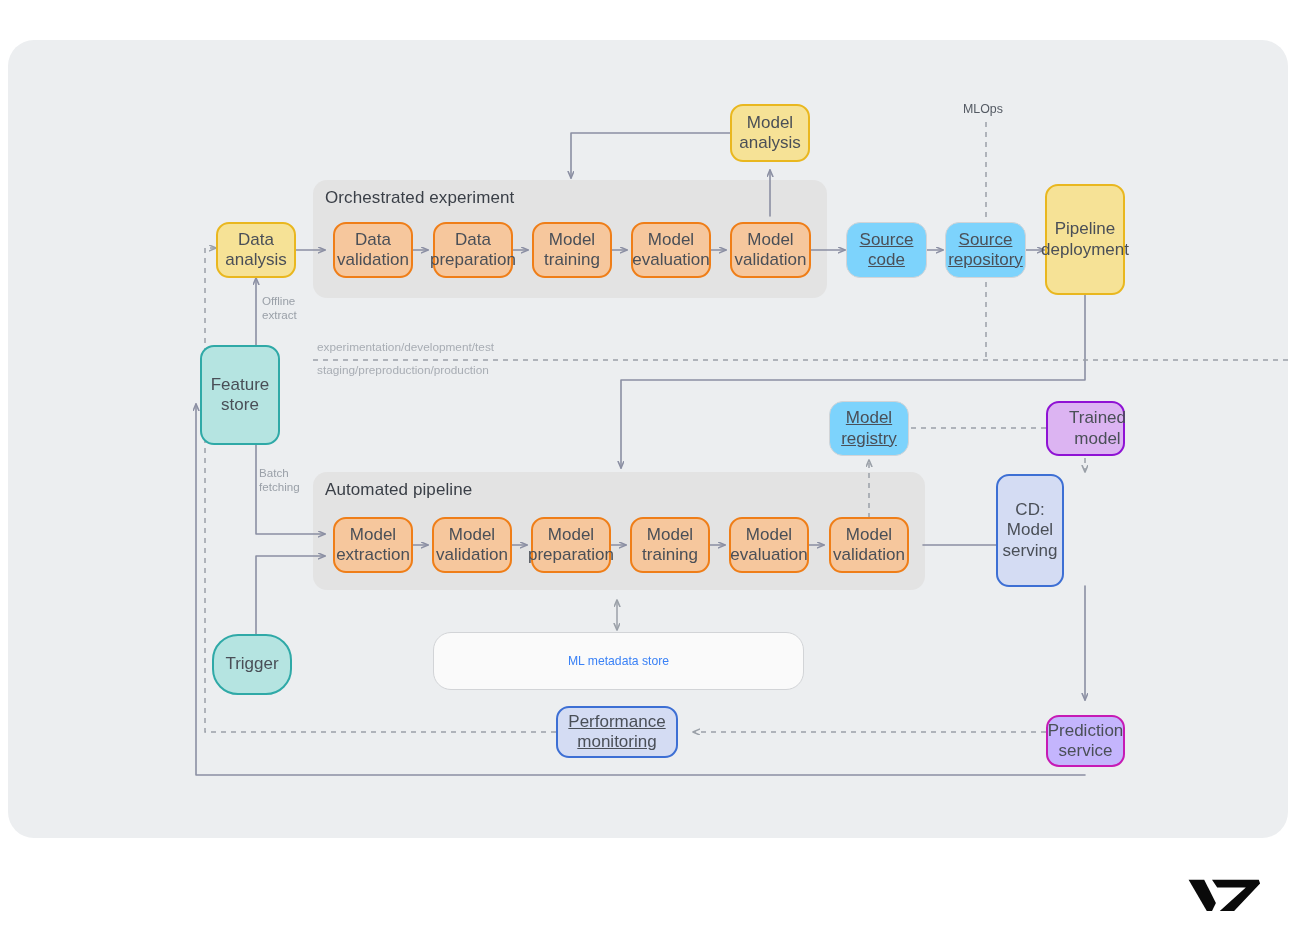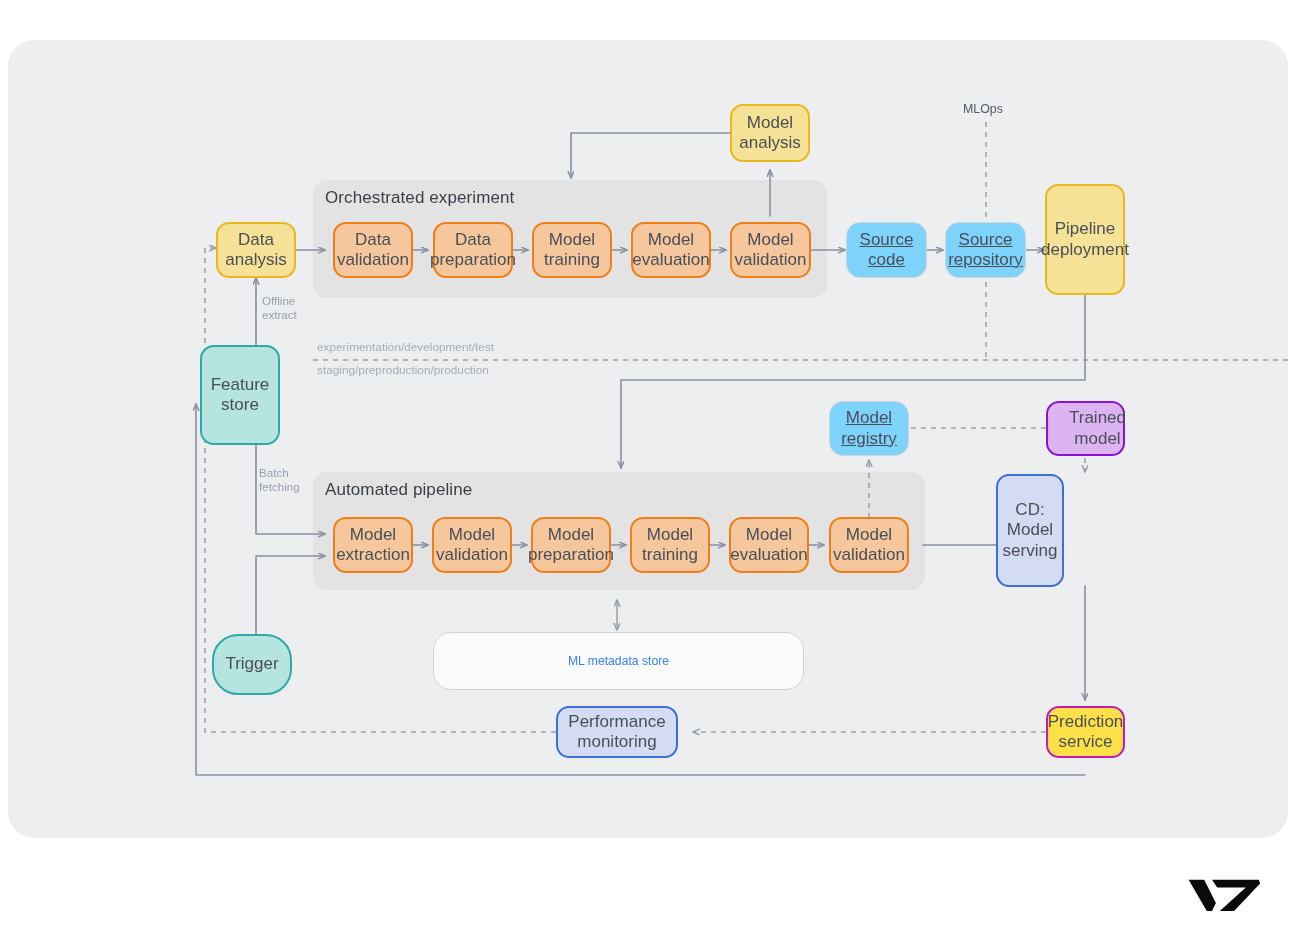--- a/index.html
+++ b/index.html
@@ -36,21 +36,21 @@
   }
   .node span{display:block;white-space:pre-line;}
 
   .n-orange{background:#f6c79d;border:2.4px solid #ef7e18;border-radius:13px;}
   .n-yellow{background:#f6e296;border:2.4px solid #e9b71f;border-radius:13px;}
   .n-teal  {background:#b5e4e1;border:2.4px solid #2fa9a7;border-radius:14px;}
   .n-teal-pill{background:#b5e4e1;border:2.4px solid #2fa9a7;border-radius:26px;}
   .n-grey  {background:#7dd3fc;border:1.8px solid #d2d4d7;border-radius:14px;text-decoration:underline;}
   .n-purple{background:#dcb4f2;border:2.6px solid #8f12d4;border-radius:13px;}
   .n-blue  {background:#d4dcf3;border:2.4px solid #3d6fd4;border-radius:13px;}
-  .n-pink  {background:#fde047;border:2.6px solid #c61ab5;border-radius:13px;}
+  .n-pink  {background:#c4b5fd;border:2.6px solid #c61ab5;border-radius:13px;margin-top:9px;}
 
   .meta-store{
     position:absolute;background:#fafafa;border:1.6px solid #d2d4d7;
     border-radius:18px;display:flex;align-items:center;justify-content:center;
     font-size:12.2px;color:#3b82f6;
   }
 
   .edge-label{
     position:absolute;font-size:11.6px;color:#9aa0a8;line-height:1.2;
   }
@@ -252,21 +252,21 @@
   </div>
 
   <div class="node n-teal-pill" style="left:212px;top:634px;width:80px;height:61px;">
     <span>Trigger</span>
   </div>
 
   <div class="meta-store" style="left:433px;top:632px;width:369px;height:56px;">
     <span>ML metadata store</span>
   </div>
 
-  <div class="node n-blue" style="left:556px;top:706px;width:122px;height:52px;">
+  <div class="node n-blue" style="left:556px;top:706px;width:122px;height:52px;text-decoration:underline;">
     <span>Performance
 monitoring</span>
   </div>
 
   <div class="node n-pink" style="left:1046px;top:706px;width:79px;height:52px;">
     <span>Prediction
 service</span>
   </div>
 
   <svg class="logo" viewBox="0 0 120 60">

